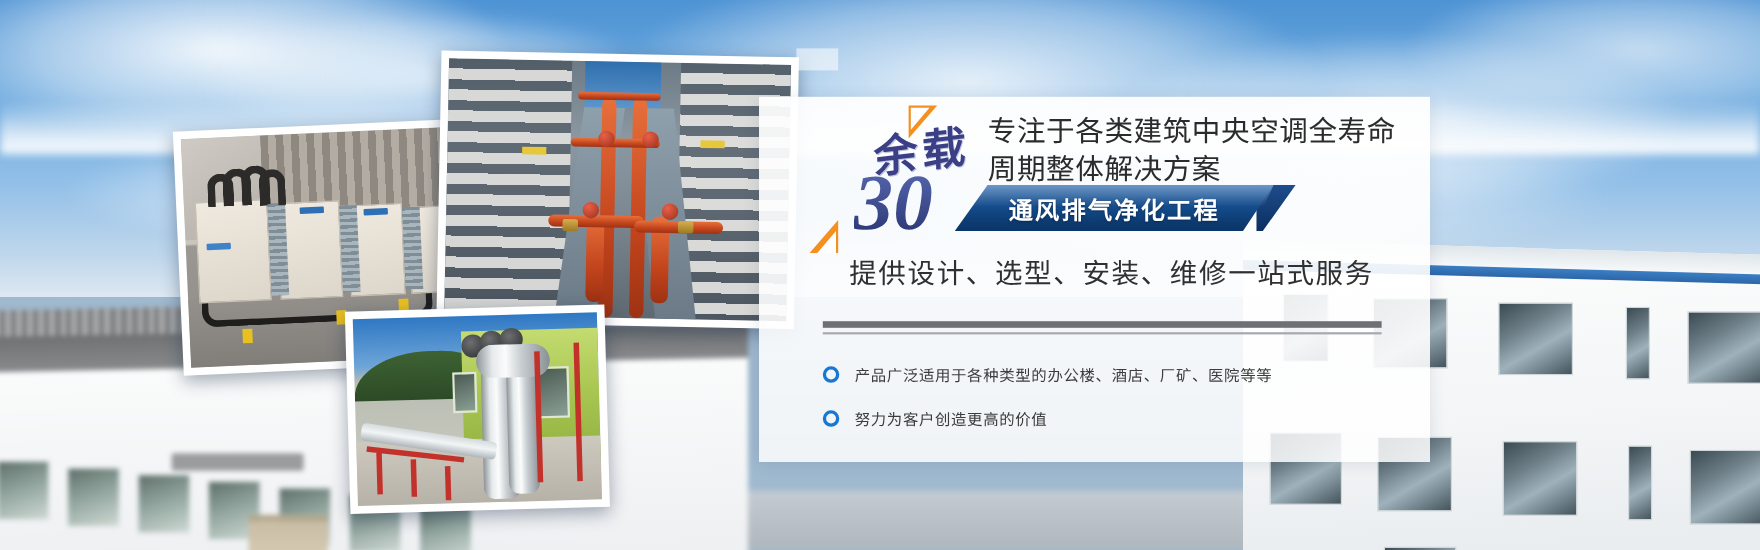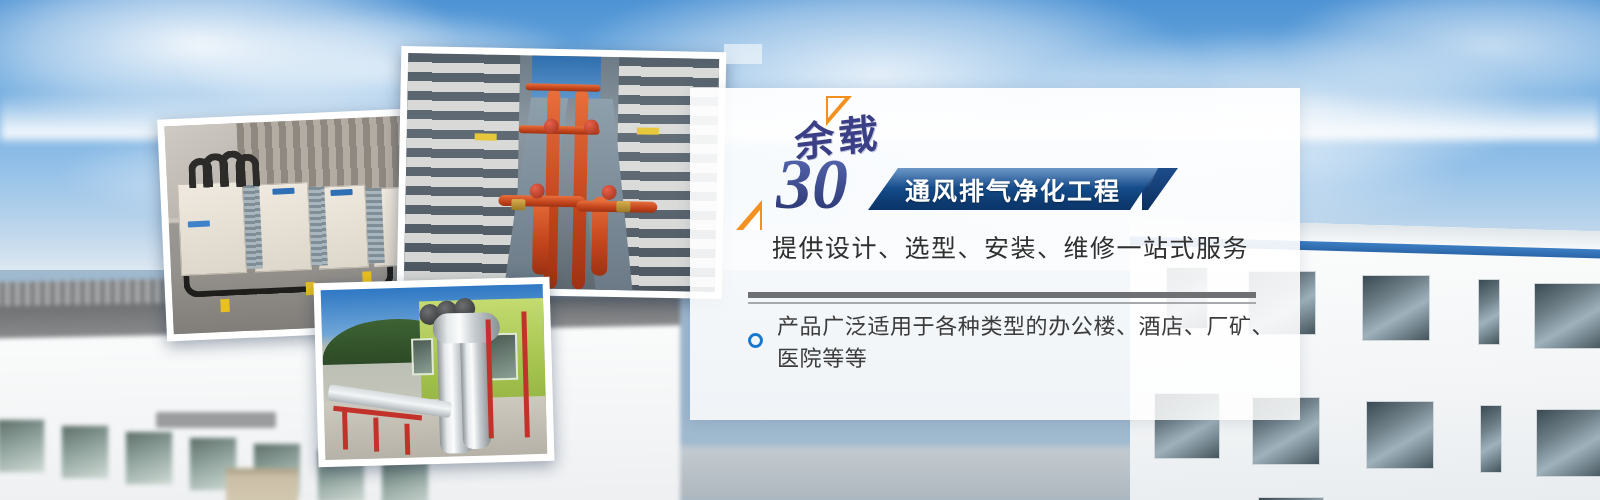--- a/index.html
+++ b/index.html
@@ -168,41 +168,41 @@
   .ribbon .body { position:absolute; inset:0;
     background:linear-gradient(180deg,#2d6bb0 0%,#1d5596 28%,#134a88 52%,#0d3c73 78%,#0a3569 100%);
     clip-path:polygon(30px 0, 290px 0, 262px 42px, 0 42px); }
   .ribbon .sheen { position:absolute; left:0; top:0; right:0; height:46%;
     background:linear-gradient(180deg,rgba(255,255,255,.30),rgba(255,255,255,.02));
     clip-path:polygon(30px 0, 290px 0, 281px 100%, 13px 100%); }
   .ribbon .tail { position:absolute; right:-32px; top:0; width:48px; height:42px;
     background:linear-gradient(180deg,#1d4d8b,#0c2f60);
     clip-path:polygon(0 0, 36px 0, 6px 42px, 0 42px); }
   .ribbon .rtxt { position:absolute; inset:0; display:flex; align-items:center;
-    justify-content:center; font-size:25px; font-weight:700; color:#fff;
+    justify-content:center; font-size:22px; font-weight:700; color:#fff;
     letter-spacing:2px; text-shadow:0 1px 2px rgba(0,0,0,.35); }
 
   
   .sub { position:absolute; left:82px; top:140px; width:500px;
     font-size:25px; color:#303030; letter-spacing:1.5px; }
   .subEn { position:absolute; left:92px; top:178px; width:500px;
     font-size:11.5px; color:#9aa0a6; letter-spacing:1.15px; }
 
   
   .divThick { position:absolute; left:58px; top:204px; width:508px; height:6px;
     background:#6e7074; }
   .divThin { position:absolute; left:58px; top:214px; width:508px; height:2px;
     background:#a7a9ac; }
 
   
   .blist { position:absolute; left:58px; top:232px; width:540px; }
   .brow { display:flex; align-items:center; height:40px; }
   .dot { width:15px; height:15px; border-radius:50%; border:3px solid #1878cf;
     flex:0 0 auto; margin-right:14px; }
-  .btxt { font-size:22px; color:#3c3c3c; letter-spacing:.6px; }
+  .btxt { font-size:14px; color:#3c3c3c; letter-spacing:.6px; }
 </style>
 </head>
 <body>
 
 <div class="banner">
 
   <div class="sky">
     <div class="cloud c1"></div>
     <div class="cloud c2"></div>
     <div class="cloud c3"></div>
@@ -340,34 +340,39 @@
 
   <div class="panel">
 
     <div class="yearmark">
       <div class="calli">余载</div>
       <div class="bignum">30</div>
     </div>
     <div class="arrowTR"></div>
     <div class="arrowBL"></div>
 
+    <div class="head">专注于各类建筑中央空调全寿命周期整体解决方案</div>
 
     <div class="ribbon">
       <div class="tail"></div>
       <div class="body"></div>
       <div class="sheen"></div>
       <div class="rtxt">通风排气净化工程</div>
     </div>
 
     <div class="sub">提供设计、选型、安装、维修一站式服务</div>
 
     <div class="divThick"></div>
     <div class="divThin"></div>
 
     <div class="blist">
       <div class="brow">
         <span class="dot"></span>
         <span class="btxt">产品广泛适用于各种类型的办公楼、酒店、厂矿、医院等等</span>
       </div>
+      <div class="brow">
+        <span class="dot"></span>
+        <span class="btxt">努力为客户创造更高的价值</span>
+      </div>
     </div>
 
   </div>
 </div>
 
 </body></html>

